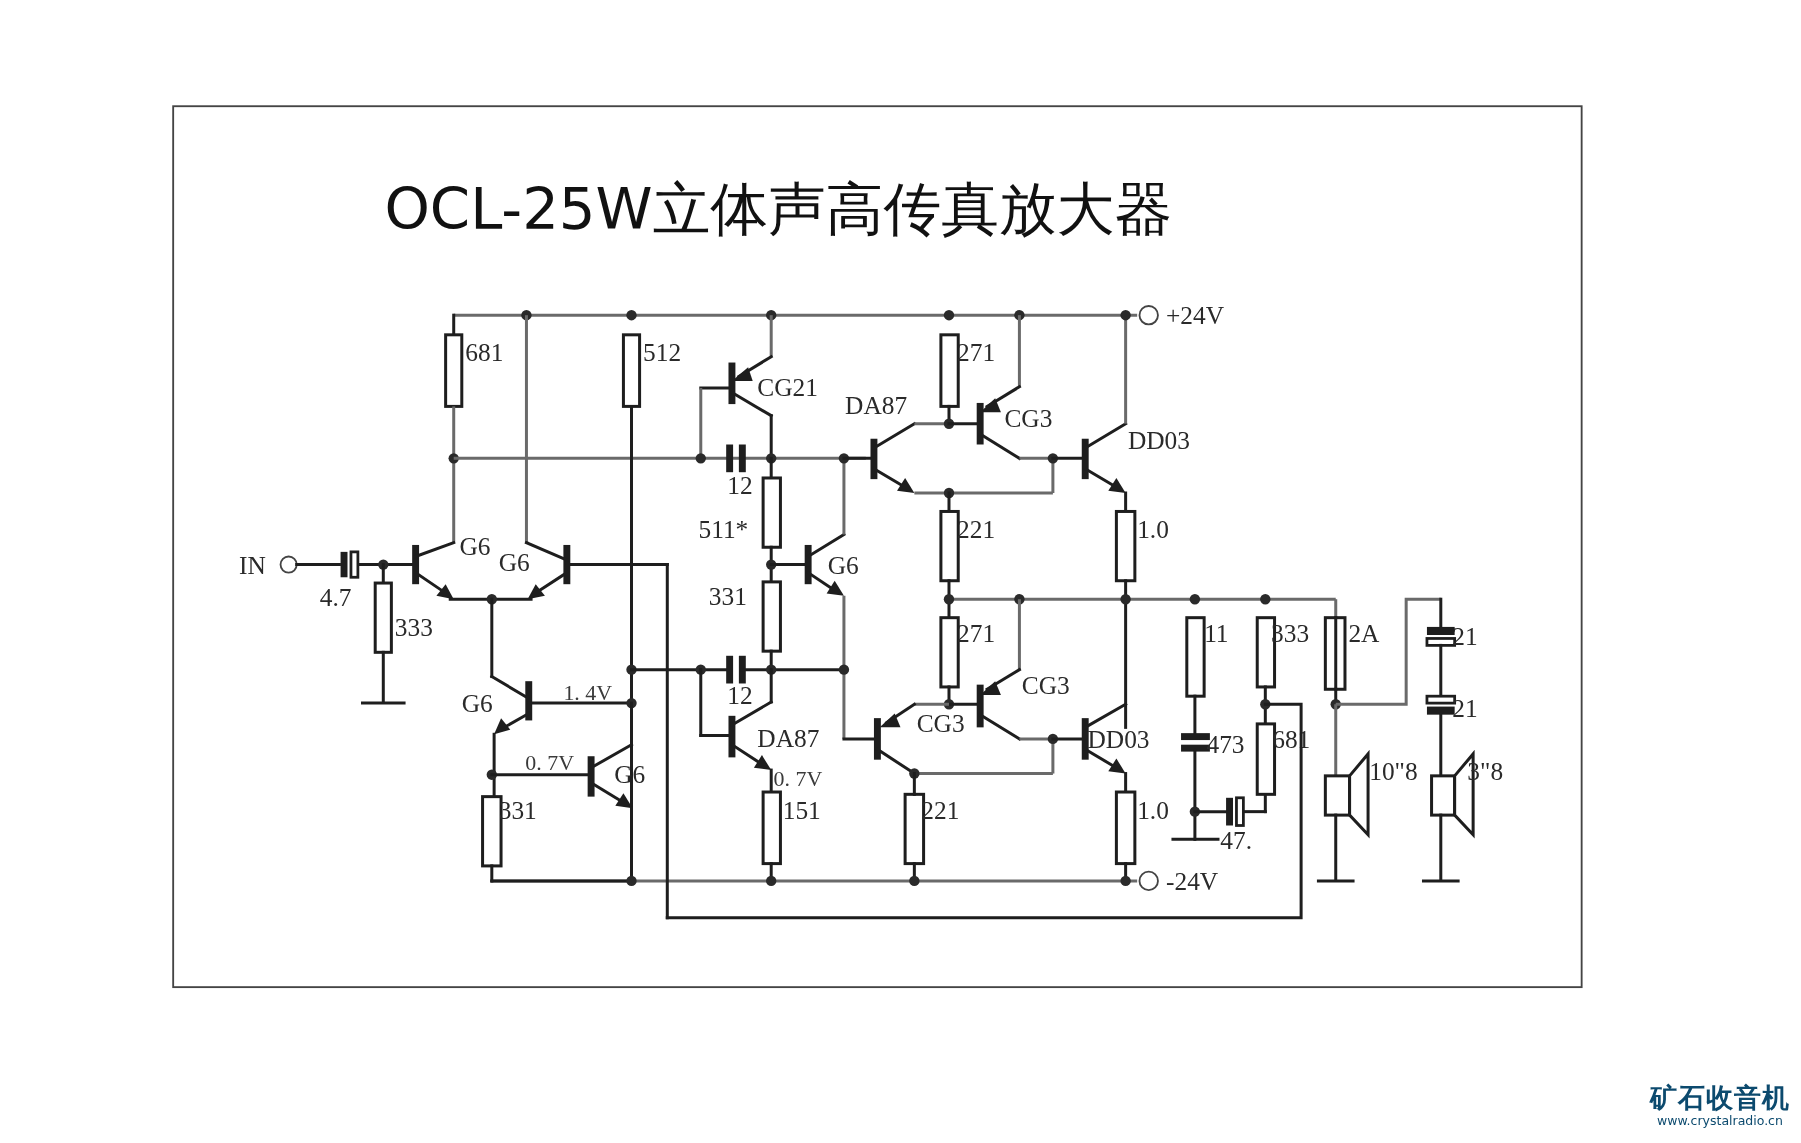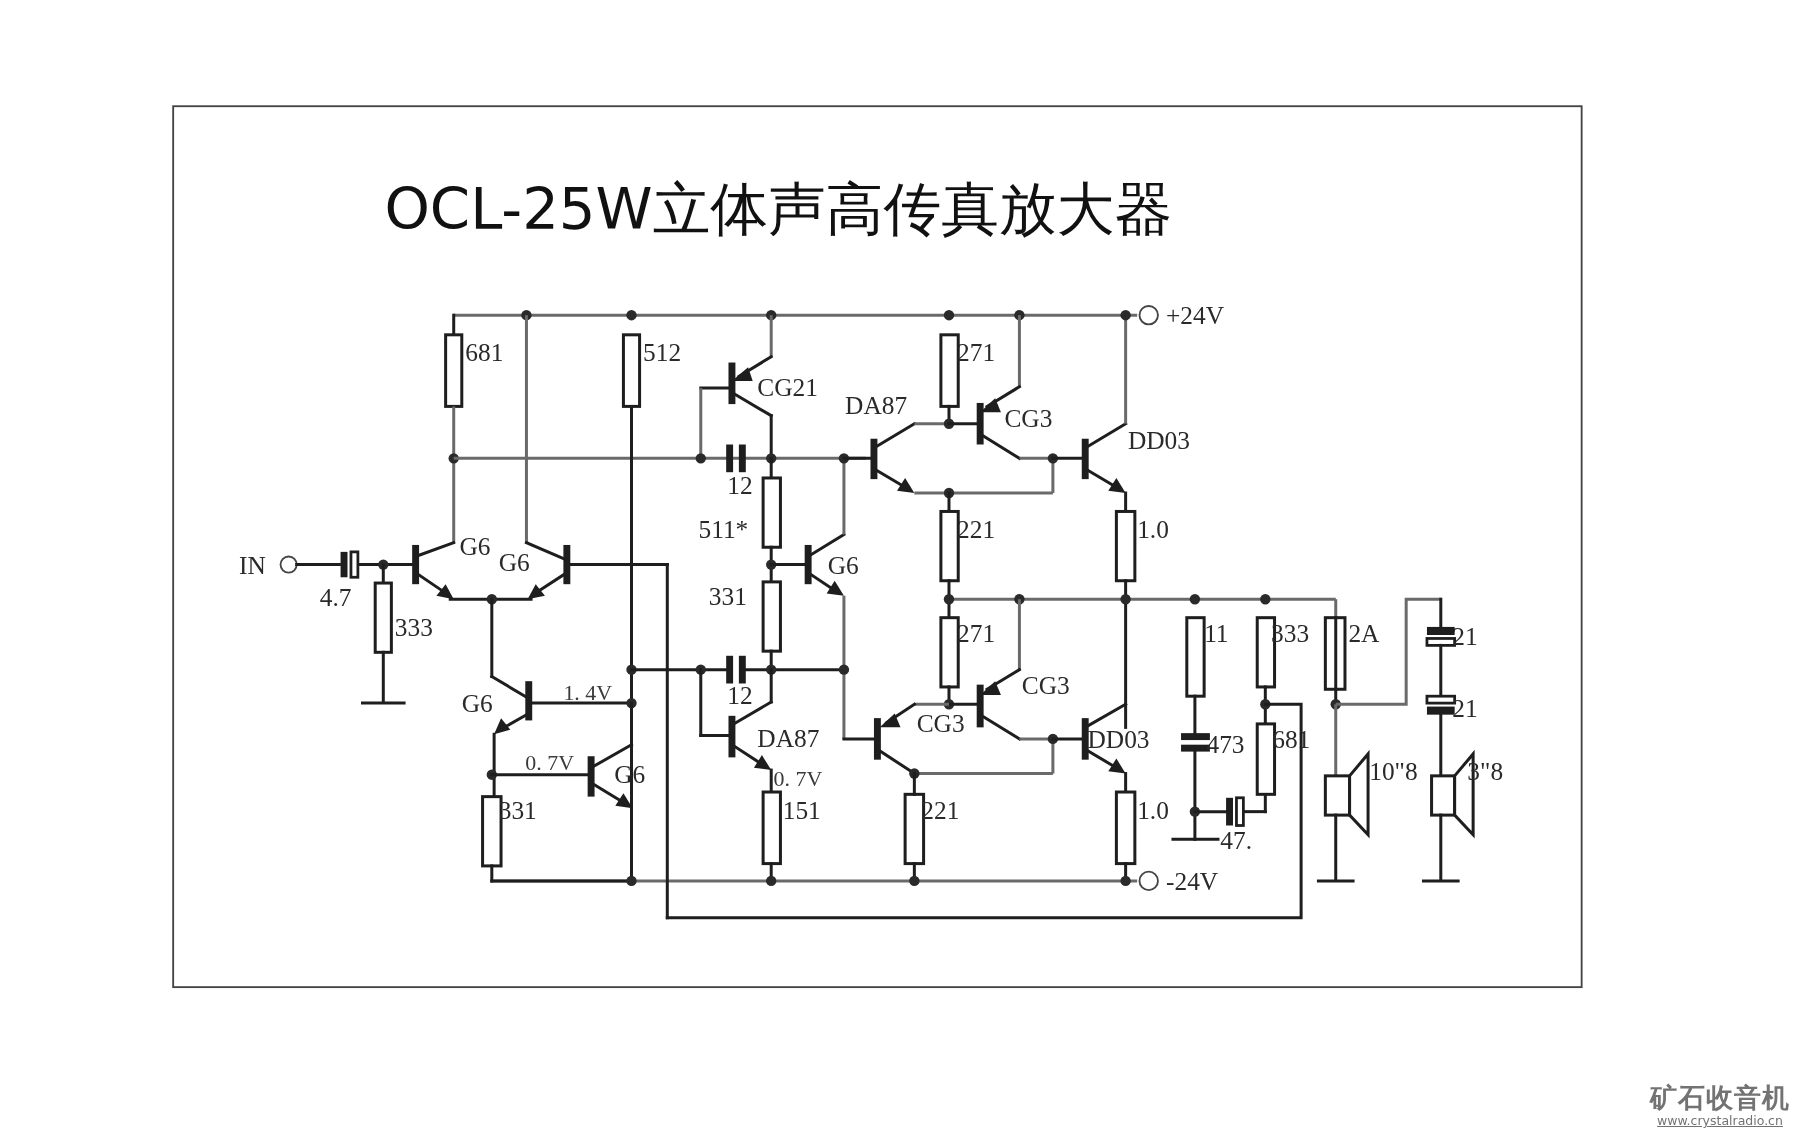--- a/index.html
+++ b/index.html
@@ -8,23 +8,23 @@
   .w { stroke:#1e1e1e; stroke-width:2.6; fill:none; stroke-linecap:square; }
   .wg { stroke:#6a6a6a; stroke-width:2.6; fill:none; }
   .res { fill:#ffffff; stroke:#1e1e1e; stroke-width:2.6; }
   .bar { stroke:#1e1e1e; stroke-width:6; }
   .dot { fill:#2a2a2a; }
   .term { fill:#ffffff; stroke:#444; stroke-width:1.6; }
   .lbl { font-family:"Liberation Serif", serif; font-size:22px; fill:#2a2a2a; }
   .lbl-s { font-family:"Liberation Serif", serif; font-size:19px; fill:#3a3a3a; }
   .title { font-family:"DejaVu Sans", sans-serif; font-size:50px; fill:#111; letter-spacing:0px; }
   .arrow { fill:#1e1e1e; }
-  #logo { position:absolute; left:1640px; top:1083px; width:160px; text-align:center; color:#737373; }
+  #logo { position:absolute; left:1640px; top:1083px; width:160px; text-align:center; color:#0c4a6e; }
   #logo .cn { font-family:"DejaVu Sans", sans-serif; font-weight:bold; font-size:27px; letter-spacing:1px; line-height:30px; }
-  #logo .url { font-family:"DejaVu Sans", sans-serif; font-size:12.5px; line-height:16px;text-decoration:underline; }
+  #logo .url { font-family:"DejaVu Sans", sans-serif; font-size:12.5px; line-height:16px; }
 </style>
 </head>
 <body>
 
 <svg id="schematic" viewBox="0 0 1560 990" preserveAspectRatio="none" xmlns="http://www.w3.org/2000/svg">
 
   <rect x="150" y="92" width="1220" height="763" fill="none" stroke="#444" stroke-width="1.6"></rect>
 
   <text class="title" x="333" y="198">OCL-25W立体声高传真放大器</text>
 

